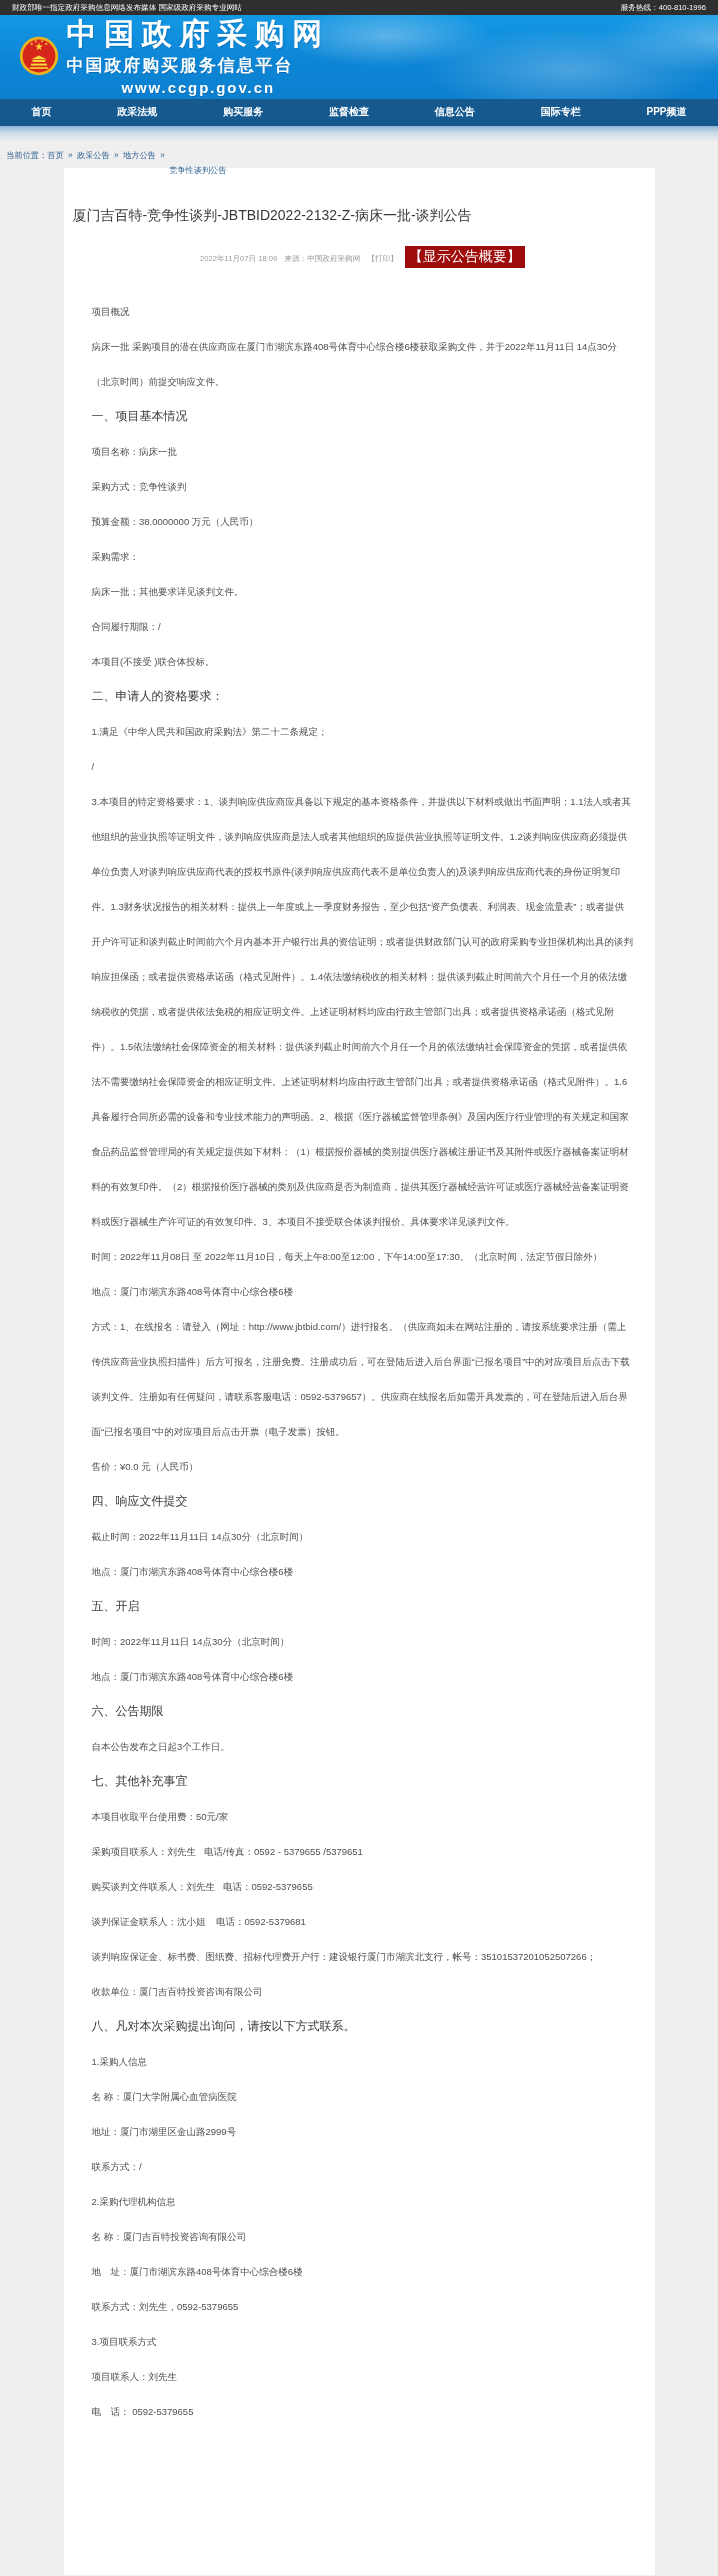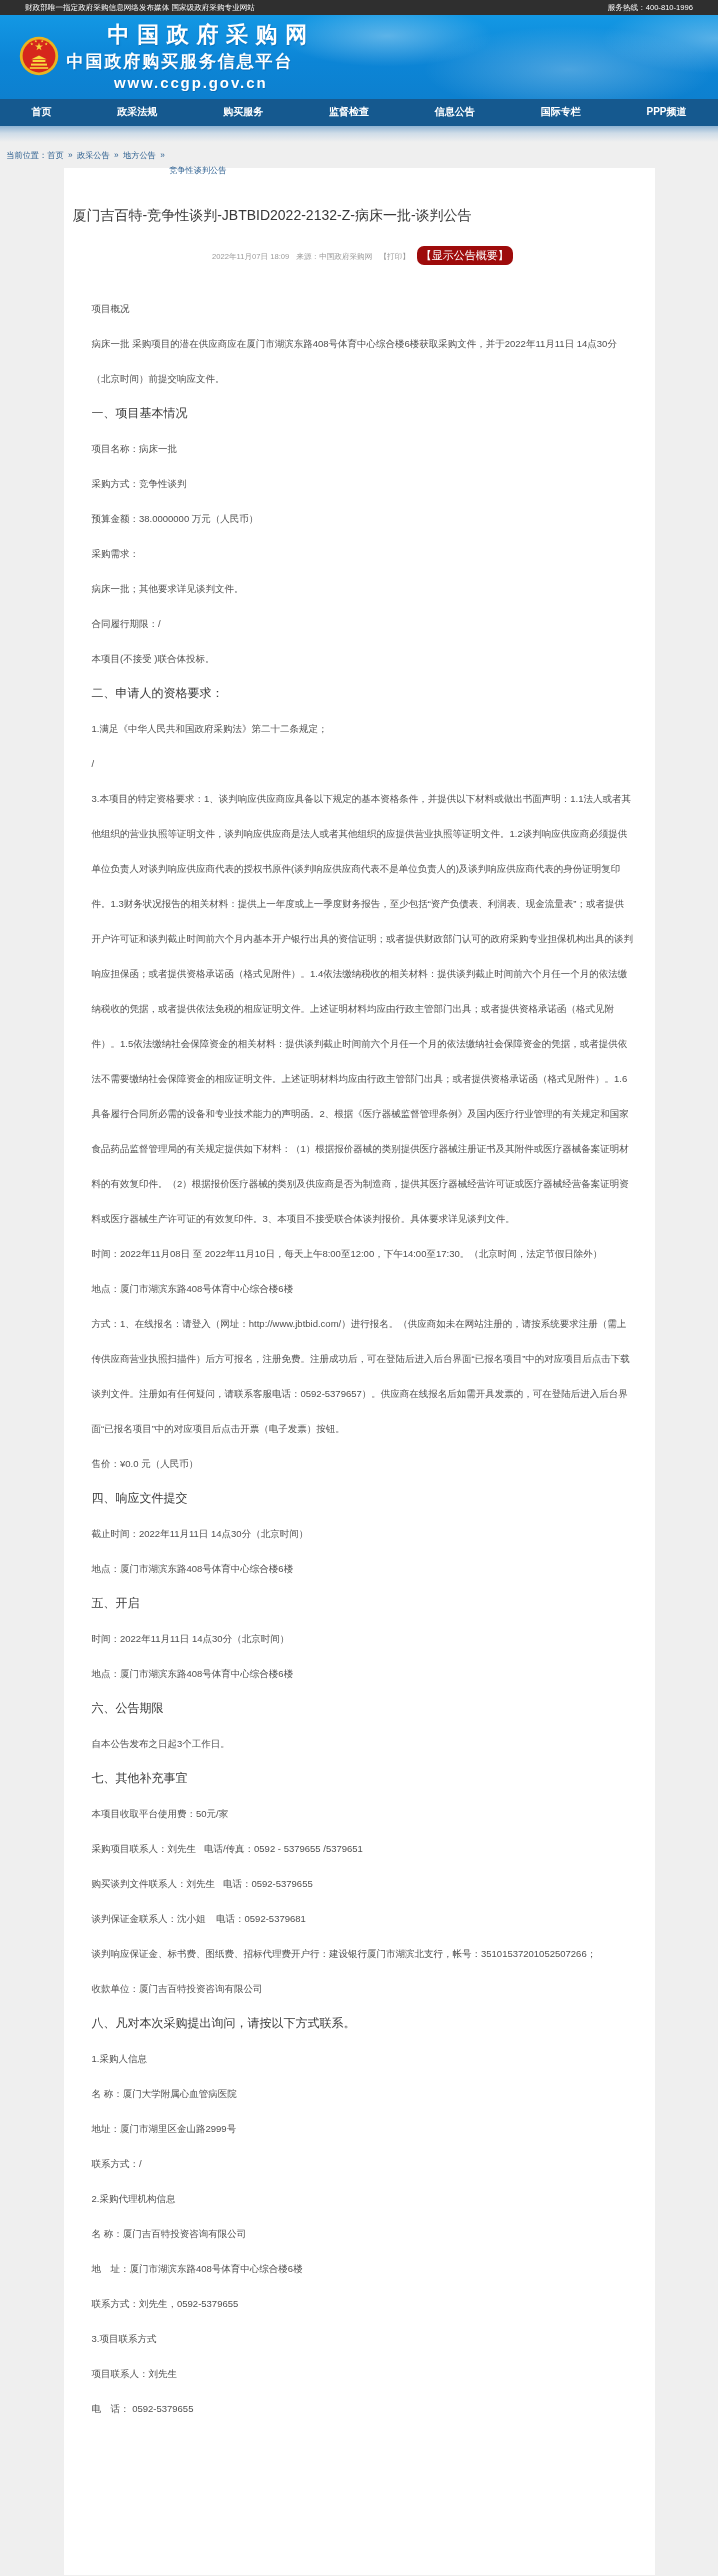--- a/index.html
+++ b/index.html
@@ -6,41 +6,40 @@
   html,body { margin:0; padding:0; }
   body {
     width:718px; height:2576px; overflow:hidden;
     background:#efefef;
     font-family:"Liberation Sans","DejaVu Sans",sans-serif;
   }
   
   .topbar {
     height:15px; background:#2f2f2f; color:#fff;
     display:flex; justify-content:space-between; align-items:center;
-    padding:0 25px; font-size:7.6px;
+    padding:0 12px; font-size:7.6px;
   }
   
   .header {
     height:84px; position:relative; overflow:hidden;
     background:linear-gradient(180deg,#1398e4 0%,#0c85d6 55%,#0d80cf 100%);
     display:flex; align-items:center;
   }
   .header::before {
     content:""; position:absolute; right:-38px; top:0; width:492px; height:100%;
     background:
       radial-gradient(ellipse 151px 44px at 25% 25%, rgba(255,255,255,.32), transparent 70%),
       radial-gradient(ellipse 202px 60px at 62% 65%, rgba(255,255,255,.26), transparent 72%),
       radial-gradient(ellipse 164px 50px at 92% 28%, rgba(255,255,255,.30), transparent 70%);
   }
   .emblem { margin-left:19px; flex:0 0 auto; position:relative; z-index:1; }
   .titles { margin-left:7.6px; color:#fff; position:relative; z-index:1; display:flex; flex-direction:column; }
   .site-title {
-    font-size:22px; font-weight:bold; letter-spacing:7.6px; line-height:1.05;
+    font-size:30px; font-weight:bold; letter-spacing:7.6px; line-height:1.05;
     text-shadow:0.6px 1.3px 1.3px rgba(0,60,120,.35);
-    margin-left:41px;
   }
   .site-subtitle { font-size:17px; font-weight:bold; letter-spacing:1.9px; margin-top:3.8px;
     text-shadow:0.6px 0.6px 0.6px rgba(0,60,120,.3); }
   .site-url { font-size:15px; font-weight:bold; letter-spacing:1.9px; margin-top:1.9px; align-self:center;
     text-shadow:0.6px 0.6px 0.6px rgba(0,60,120,.3); }
   
   .nav {
     height:26.5px; background:#15598f;
     display:flex; align-items:center; justify-content:space-between;
     padding:0 31.5px;
@@ -61,22 +60,22 @@
     width:591px; margin:0 auto; background:#fff; height:100%;
     padding:38px 21.4px 25px 28px;
   }
   .article-title {
     margin:0 0 0 -19px; font-size:14px; font-weight:normal; color:#383838; line-height:1.4;
   }
   .article-meta { text-align:center; margin-top:20px; font-size:7.6px; color:#9b9b9b; }
   .article-meta span { margin:0 2.5px; }
   .print { cursor:pointer; }
   .badge {
-    display:inline-block; background:#9e0b0b; color:#fff; font-size:11px;
-    padding:1.9px 3.8px; margin-left:5px; cursor:pointer;border-radius:7px;
+    display:inline-block; background:#9e0b0b; color:#fff; font-size:14px;
+    padding:1.9px 3.8px; margin-left:5px; cursor:pointer;
   }
   .article-body { margin-top:26.5px; font-size:9.5px; color:#4f4f4f; }
   .para {
     margin:0; line-height:35px; white-space:pre-wrap; word-break:break-all;
   }
   .para.heading { font-weight:normal; color:#3a3a3a; font-size:12px; }
 </style>
 </head>
 <body>
 

